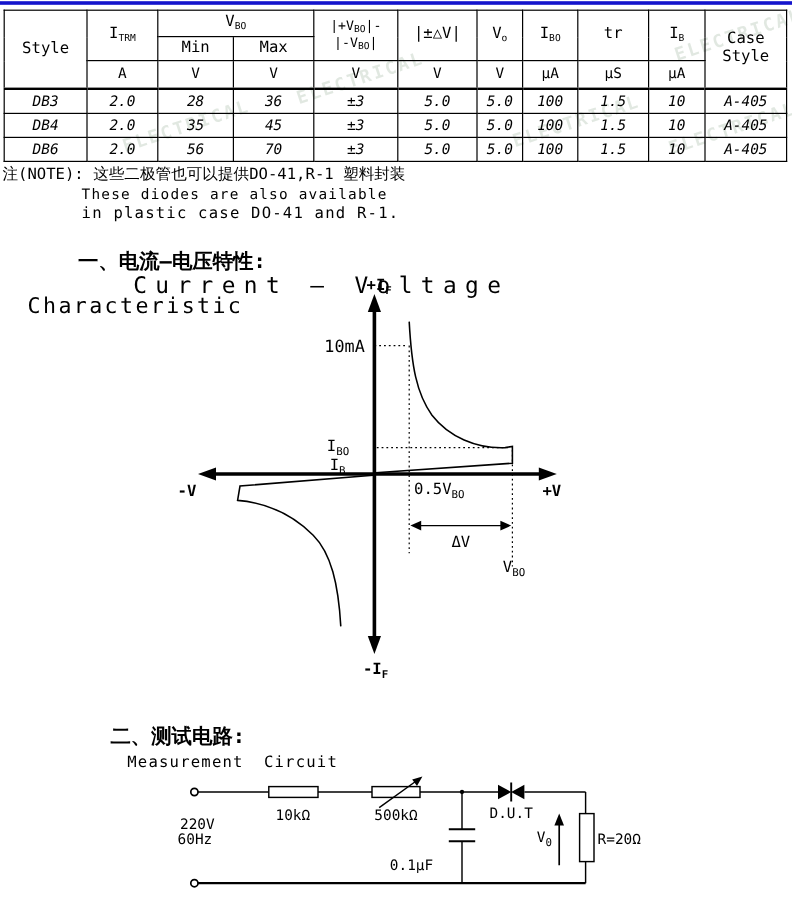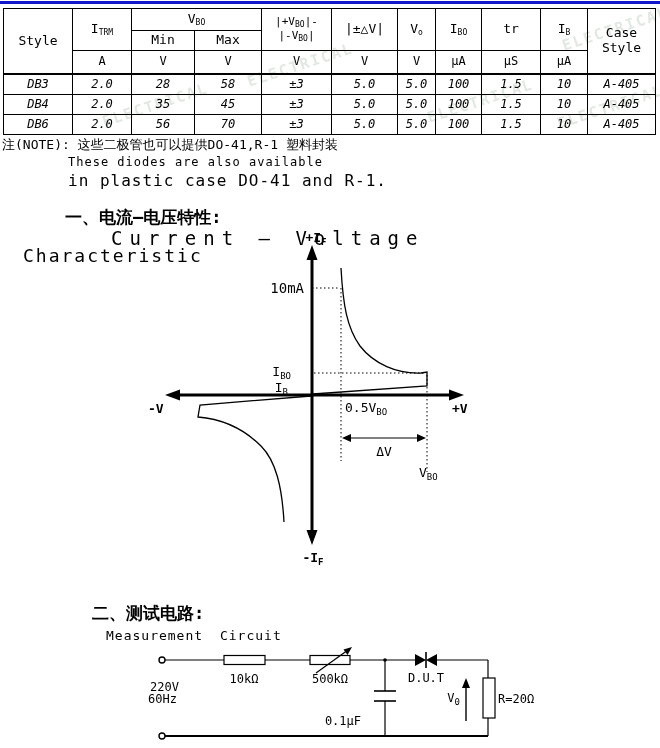--- a/index.html
+++ b/index.html
@@ -19,21 +19,21 @@
   table.spec tr.units td{border-bottom:2px solid #000;height:22px;}
   table.spec td.span3{border-bottom:2px solid #000;}
   table.spec tr.r1 td{height:21px;}
   table.spec tr.r2 td{height:19px;}
   table.spec tr.data td{height:19px;font-style:italic;}
   .sub{font-size:8px;vertical-align:-2px;letter-spacing:0;}
   .vdiff{font-size:11px;line-height:1.05;}
   
   .note1{left:2px;top:136px;font-size:13px;text-align:center;}
   .note2{left:68px;top:155px;font-size:12px;letter-spacing:1px;}
-  .note3{left:68px;top:171px;font-size:16px;letter-spacing:1px;}
+  .note3{left:68px;top:171px;font-size:13px;letter-spacing:1px;}
   .h-cn{font-size:17px;font-weight:bold;margin-left:40px;}
   .h1cn{left:25px;top:206px;}
   .h1en{left:87px;top:227px;font-size:19px;letter-spacing:7px;margin-left:24px;}
   .h1en2{left:23px;top:245px;font-size:18px;letter-spacing:2px;}
   .h2cn{left:52px;top:602px;}
   .h2en{left:70px;top:628px;font-size:13px;letter-spacing:1px;word-spacing:8px;margin-left:36px;}
   .blk{white-space:nowrap;}
   
   svg text{font-family:"DejaVu Sans Mono","Liberation Mono",monospace;fill:#000;}
   svg .lbl{font-size:13px;}
@@ -98,21 +98,21 @@
     <td>V</td>
     <td>V</td>
     <td>μA</td>
     <td>μS</td>
     <td>μA</td>
   </tr>
   <tr class="data">
     <td>DB3</td>
     <td>2.0</td>
     <td>28</td>
-    <td>58</td>
+    <td>36</td>
     <td>±3</td>
     <td>5.0</td>
     <td>5.0</td>
     <td>100</td>
     <td>1.5</td>
     <td>10</td>
     <td>A-405</td>
   </tr>
   <tr class="data">
     <td>DB4</td>

